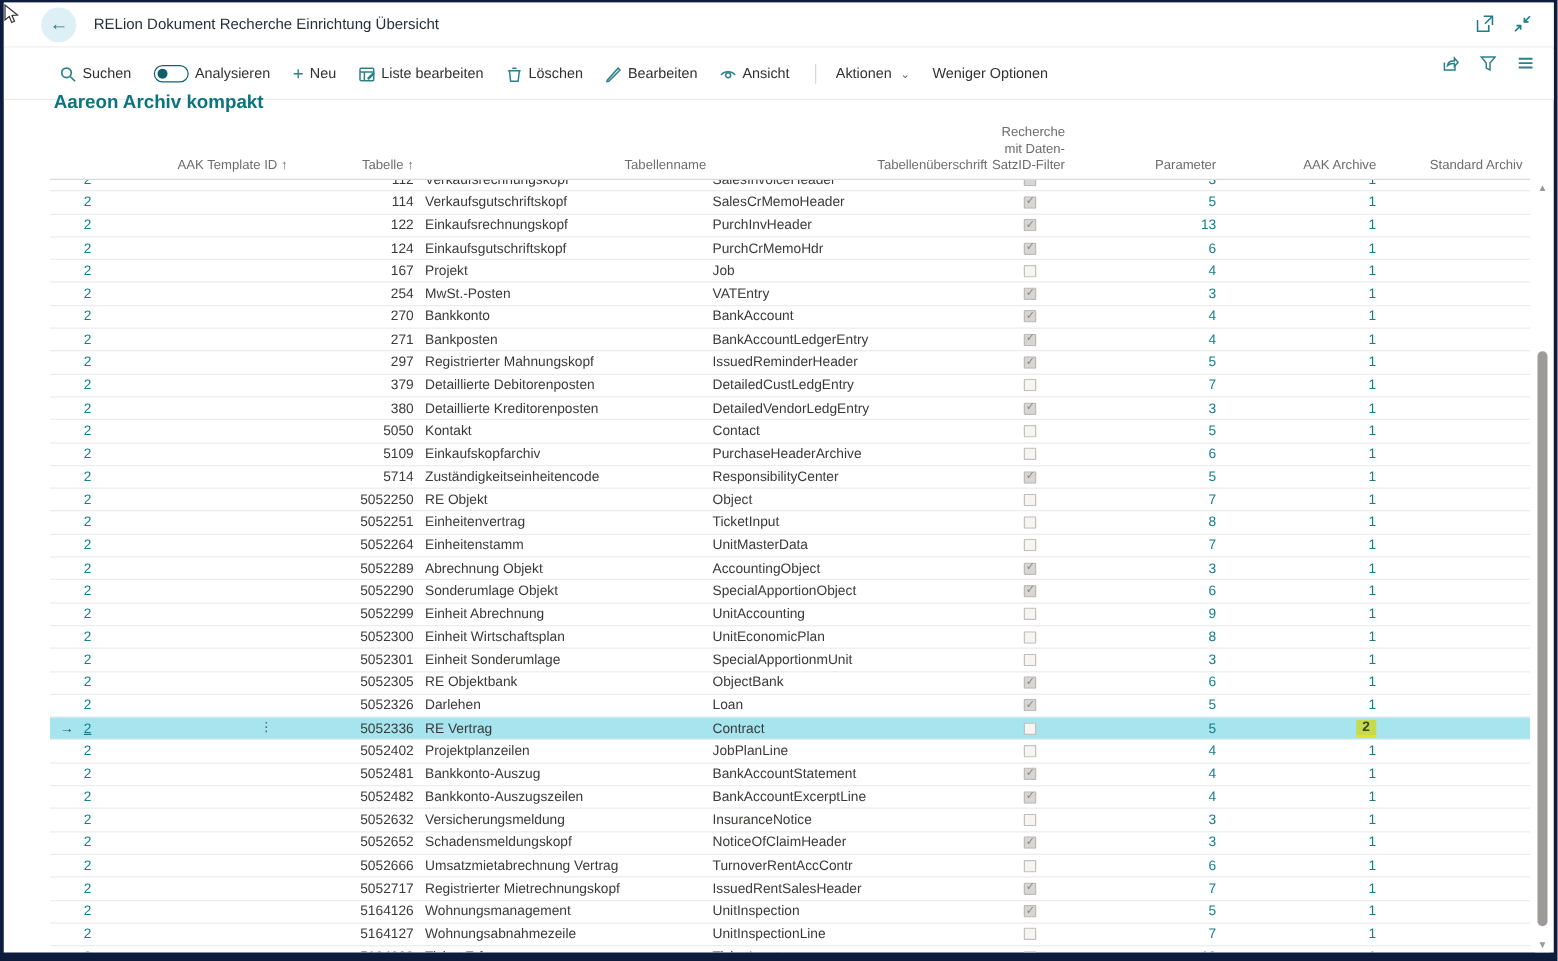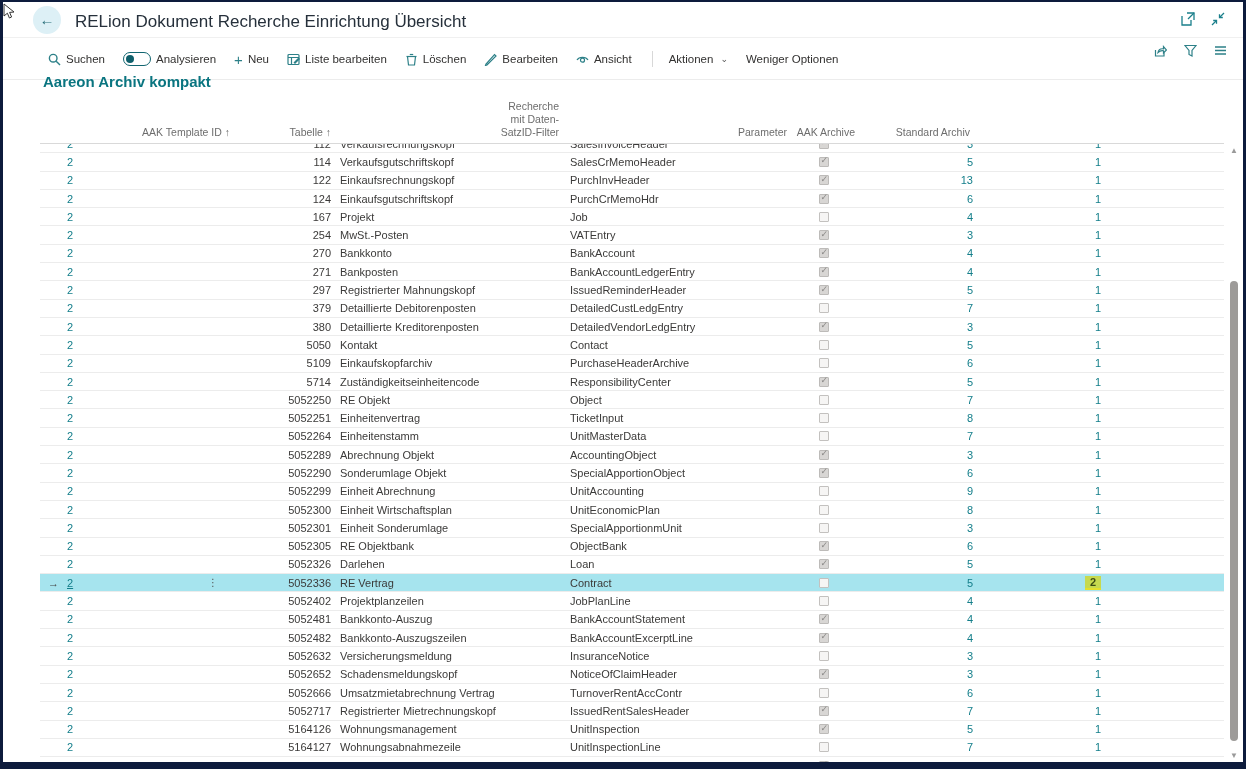--- a/index.html
+++ b/index.html
@@ -3,21 +3,21 @@
 <meta charset="utf-8">
 <style>
   * { margin:0; padding:0; box-sizing:border-box; }
   html,body { width:1246px; height:769px; }
   body { font-family:"Liberation Sans","DejaVu Sans",sans-serif; background:#0d1b3c; position:relative; overflow:hidden; }
   .window { position:absolute; left:3px; top:2px; width:1240px; height:760px; background:#ffffff; overflow:hidden; }
 
   
   .titlebar { position:absolute; left:0; top:0; width:100%; height:36px; background:#fff; border-bottom:1px solid #f0f0f0; }
   .back-btn { position:absolute; left:30px; top:4px; width:28px; height:28px; border-radius:50%; background:#ddf0f6; color:#2a6f7a; font-size:15px; text-align:center; line-height:27px; cursor:pointer; }
-  .page-title { position:absolute; left:72px; top:10px; font-size:17px; color:#26303b; }
+  .page-title { position:absolute; left:72px; top:10px; font-size:12px; color:#26303b; }
   .titlebar-icons { position:absolute; right:18px; top:10px; display:flex; gap:16px; }
   .tb-icon { width:14px; height:14px; color:#1a7f8b; cursor:pointer; }
 
   
   .toolbar { position:absolute; left:0; top:37px; width:100%; height:41px; background:#fff; border-bottom:1px solid #ececec; display:flex; align-items:center; font-size:11.5px; color:#323130; }
   .toolbar .grp { display:flex; align-items:center; gap:5px; margin-right:18px; cursor:pointer; white-space:nowrap; }
   .toolbar .first { margin-left:45px; }
   .t-icon { width:13px; height:13px; color:#2d8088; flex:0 0 auto; }
   .plus { color:#2d8088; font-size:15px; font-weight:400; line-height:11px; }
   .toggle { width:28px; height:14px; border:1.5px solid #116570; border-radius:8px; position:relative; background:#fff; }
@@ -163,20 +163,22 @@
         </svg>
     </div>
   </div>
 
   <div class="list-caption">Aareon Archiv kompakt</div>
 
   <div class="thead grid-cols">
     <div class="th"></div>
     <div class="th">AAK Template ID ↑</div>
     <div class="th r">Tabelle ↑</div>
+    <div class="th c-name">Tabellenname</div>
+    <div class="th c-cap">Tabellenüberschrift</div>
     <div class="th r pre">Recherche
 mit Daten-
 SatzID-Filter</div>
     <div class="th r" style="padding-right:3px">Parameter</div>
     <div class="th r" style="padding-right:3px">AAK Archive</div>
     <div class="th r" style="padding-right:6px">Standard Archiv</div>
   </div>
 
   <div class="tbody-clip">
     <div class="tbody">

